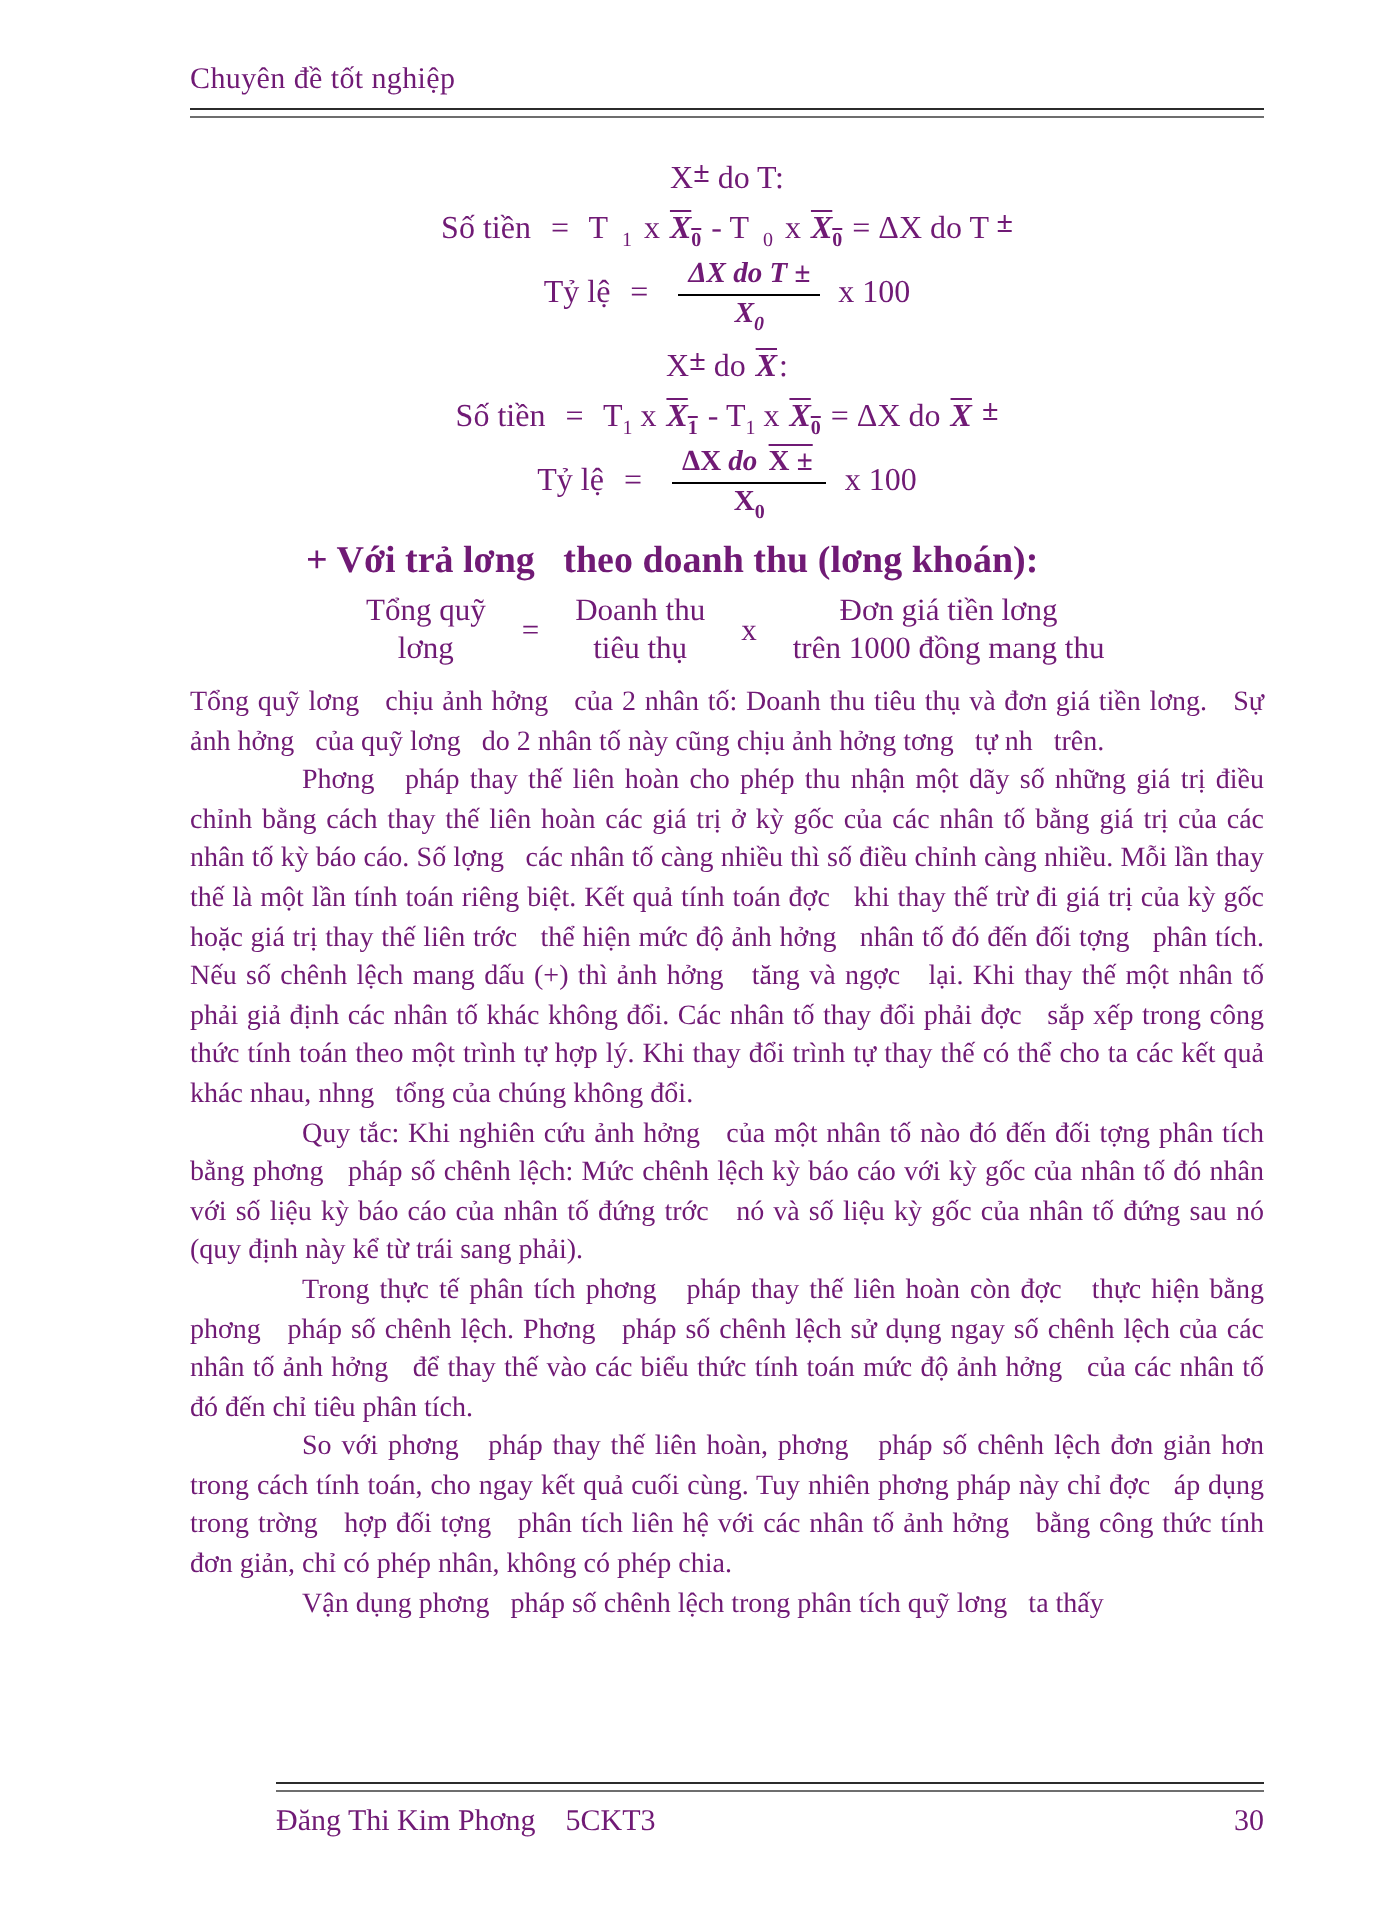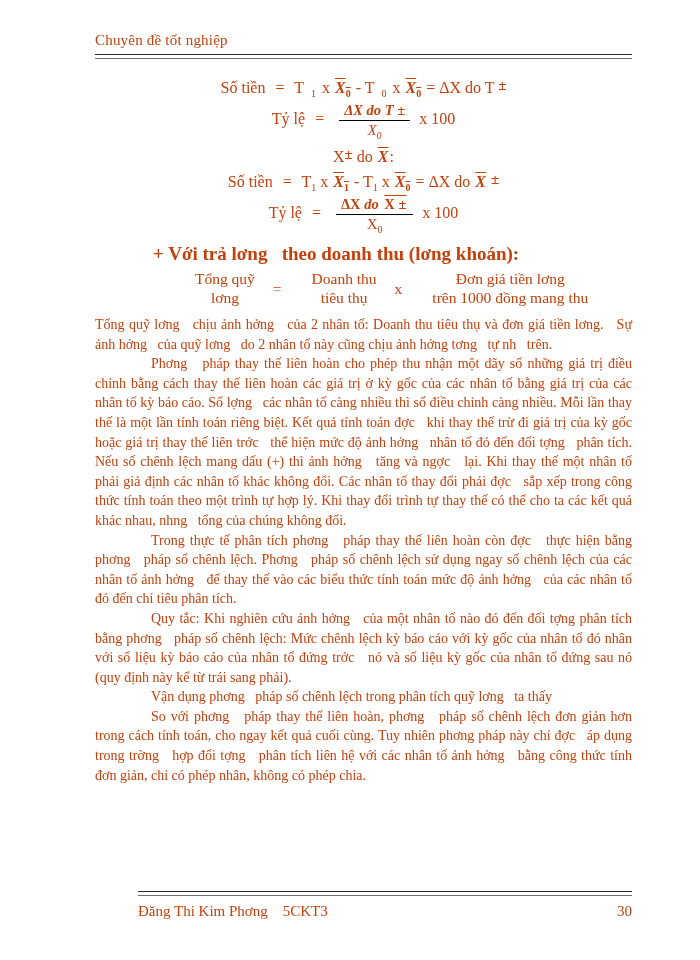--- a/index.html
+++ b/index.html
@@ -1,40 +1,40 @@
 <!DOCTYPE html>
 <html><head>
 <meta charset="utf-8">
 <style>
   html,body{margin:0;padding:0;background:#ffffff;}
   .page{
     position:relative;width:700px;height:960px;background:#ffffff;
-    font-family:"Liberation Serif","DejaVu Serif",serif;color:#c2410c;
+    font-family:"Liberation Serif","DejaVu Serif",serif;color:#701a75;
     overflow:hidden;
   }
   .margins{position:absolute;left:95px;right:68px;top:0;}
   .header-title{padding-top:32px;font-size:15px;letter-spacing:0.2px;}
   .double-rule{height:3px;border-top:1px solid #2b2b2b;border-bottom:1px solid #6e6e6e;margin-top:5px;}
   .content{margin-top:18px;font-size:15.5px;}
   .formula-line{text-align:center;font-size:16px;margin:3px 0;line-height:22px;}
   .formula-line .lab{margin-right:6px;}
   .pm{font-weight:bold;position:relative;top:-3px;font-size:15px;}
   sub{font-size:10px;line-height:0;}
   .gsub{margin-left:7px;margin-right:2px;}
   .xbar{font-weight:bold;font-style:italic;text-decoration:overline;padding:0 1px;}
   .xbar sub{font-style:normal;}
   .frac{display:inline-block;vertical-align:middle;text-align:center;margin:0 5px;}
   .frac .num{display:block;border-bottom:1.6px solid #000;padding:0 5px 1px;font-size:14.5px;line-height:17px;text-align:right;}
-  .frac .den{display:block;font-weight:normal;font-size:14.5px;line-height:17px;padding-top:1px;}
+  .frac .den{display:block;font-weight:bold;font-size:14.5px;line-height:17px;padding-top:1px;}
   .bi{font-weight:bold;font-style:italic;}
   .b{font-weight:bold;}
   .ovl{text-decoration:overline;font-weight:bold;padding:0 2px;}
   .salary-note{margin:10px 0 4px 58px;font-size:19px;white-space:pre-wrap;font-weight:bold;}
   .salary-eq{display:flex;align-items:center;margin-left:88px;margin-top:2px;font-size:15.5px;line-height:19px;}
-  .salary-eq .stack{text-align:center;margin-left:12px;}
+  .salary-eq .stack{text-align:center;}
   .salary-eq .op{margin:0 18px;}
   .body-text{margin-top:8px;}
   .body-par{
     margin:0;text-align:justify;text-indent:56px;
     font-size:14px;line-height:19.6px;white-space:pre-wrap;
   }
   .noindent{text-indent:0;}
   .footer{position:absolute;left:95px;right:68px;top:886px;margin-left:43px;}
   .footer-row{display:flex;justify-content:space-between;margin-top:7px;font-size:15px;}
   .footer-row .author{white-space:pre;}
@@ -45,20 +45,24 @@
 <div class="page">
   <div class="margins">
 
     <div>
       <div class="header-title">Chuyên đề tốt nghiệp</div>
       <div class="double-rule"></div>
     </div>
 
     <div class="content">
 
+      <div class="formula-line" style="margin-top:20px;">
+        <span>X</span><span class="pm">±</span>
+        <span>do T:</span>
+      </div>
 
       <div class="formula-line">
         <span class="lab">Số tiền</span>
         <span class="lab">=</span>
         <span>T</span><sub class="gsub">1</sub>
         <span>x</span>
         <span class="xbar"><span>X</span><sub>0</sub></span>
         <span>-</span>
         <span>T</span><sub class="gsub">0</sub>
         <span>x</span>
@@ -127,24 +131,24 @@
         <div class="op">x</div>
         <div class="stack">
           <div>Đơn giá tiền lơng</div>
           <div>trên 1000 đồng mang thu</div>
         </div>
       </div>
 
       <div class="body-text">
         <p class="body-par noindent">Tổng quỹ lơng   chịu ảnh hởng   của 2 nhân tố: Doanh thu tiêu thụ và đơn giá tiền lơng.   Sự ảnh hởng   của quỹ lơng   do 2 nhân tố này cũng chịu ảnh hởng tơng   tự nh   trên.</p>
         <p class="body-par">Phơng   pháp thay thế liên hoàn cho phép thu nhận một dãy số những giá trị điều chỉnh bằng cách thay thế liên hoàn các giá trị ở kỳ gốc của các nhân tố bằng giá trị của các nhân tố kỳ báo cáo. Số lợng   các nhân tố càng nhiều thì số điều chỉnh càng nhiều. Mỗi lần thay thế là một lần tính toán riêng biệt. Kết quả tính toán đợc   khi thay thế trừ đi giá trị của kỳ gốc hoặc giá trị thay thế liên trớc   thể hiện mức độ ảnh hởng   nhân tố đó đến đối tợng   phân tích. Nếu số chênh lệch mang dấu (+) thì ảnh hởng   tăng và ngợc   lại. Khi thay thế một nhân tố phải giả định các nhân tố khác không đổi. Các nhân tố thay đổi phải đợc   sắp xếp trong công thức tính toán theo một trình tự hợp lý. Khi thay đổi trình tự thay thế có thể cho ta các kết quả khác nhau, nhng   tổng của chúng không đổi.</p>
+        <p class="body-par">Quy tắc: Khi nghiên cứu ảnh hởng   của một nhân tố nào đó đến đối tợng phân tích bằng phơng   pháp số chênh lệch: Mức chênh lệch kỳ báo cáo với kỳ gốc của nhân tố đó nhân với số liệu kỳ báo cáo của nhân tố đứng trớc   nó và số liệu kỳ gốc của nhân tố đứng sau nó (quy định này kể từ trái sang phải).</p>
         <p class="body-par">Trong thực tế phân tích phơng   pháp thay thế liên hoàn còn đợc   thực hiện bằng phơng   pháp số chênh lệch. Phơng   pháp số chênh lệch sử dụng ngay số chênh lệch của các nhân tố ảnh hởng   để thay thế vào các biểu thức tính toán mức độ ảnh hởng   của các nhân tố đó đến chỉ tiêu phân tích.</p>
-        <p class="body-par">Quy tắc: Khi nghiên cứu ảnh hởng   của một nhân tố nào đó đến đối tợng phân tích bằng phơng   pháp số chênh lệch: Mức chênh lệch kỳ báo cáo với kỳ gốc của nhân tố đó nhân với số liệu kỳ báo cáo của nhân tố đứng trớc   nó và số liệu kỳ gốc của nhân tố đứng sau nó (quy định này kể từ trái sang phải).</p>
+        <p class="body-par">So với phơng   pháp thay thế liên hoàn, phơng   pháp số chênh lệch đơn giản hơn trong cách tính toán, cho ngay kết quả cuối cùng. Tuy nhiên phơng pháp này chỉ đợc   áp dụng trong trờng   hợp đối tợng   phân tích liên hệ với các nhân tố ảnh hởng   bằng công thức tính đơn giản, chỉ có phép nhân, không có phép chia.</p>
         <p class="body-par">Vận dụng phơng   pháp số chênh lệch trong phân tích quỹ lơng   ta thấy</p>
-        <p class="body-par">So với phơng   pháp thay thế liên hoàn, phơng   pháp số chênh lệch đơn giản hơn trong cách tính toán, cho ngay kết quả cuối cùng. Tuy nhiên phơng pháp này chỉ đợc   áp dụng trong trờng   hợp đối tợng   phân tích liên hệ với các nhân tố ảnh hởng   bằng công thức tính đơn giản, chỉ có phép nhân, không có phép chia.</p>
       </div>
     </div>
   </div>
 
   <div class="footer">
     <div class="double-rule"></div>
     <div class="footer-row">
       <span class="author">Đăng Thi Kim Phơng    5CKT3</span>
       <span>30</span>
     </div>

